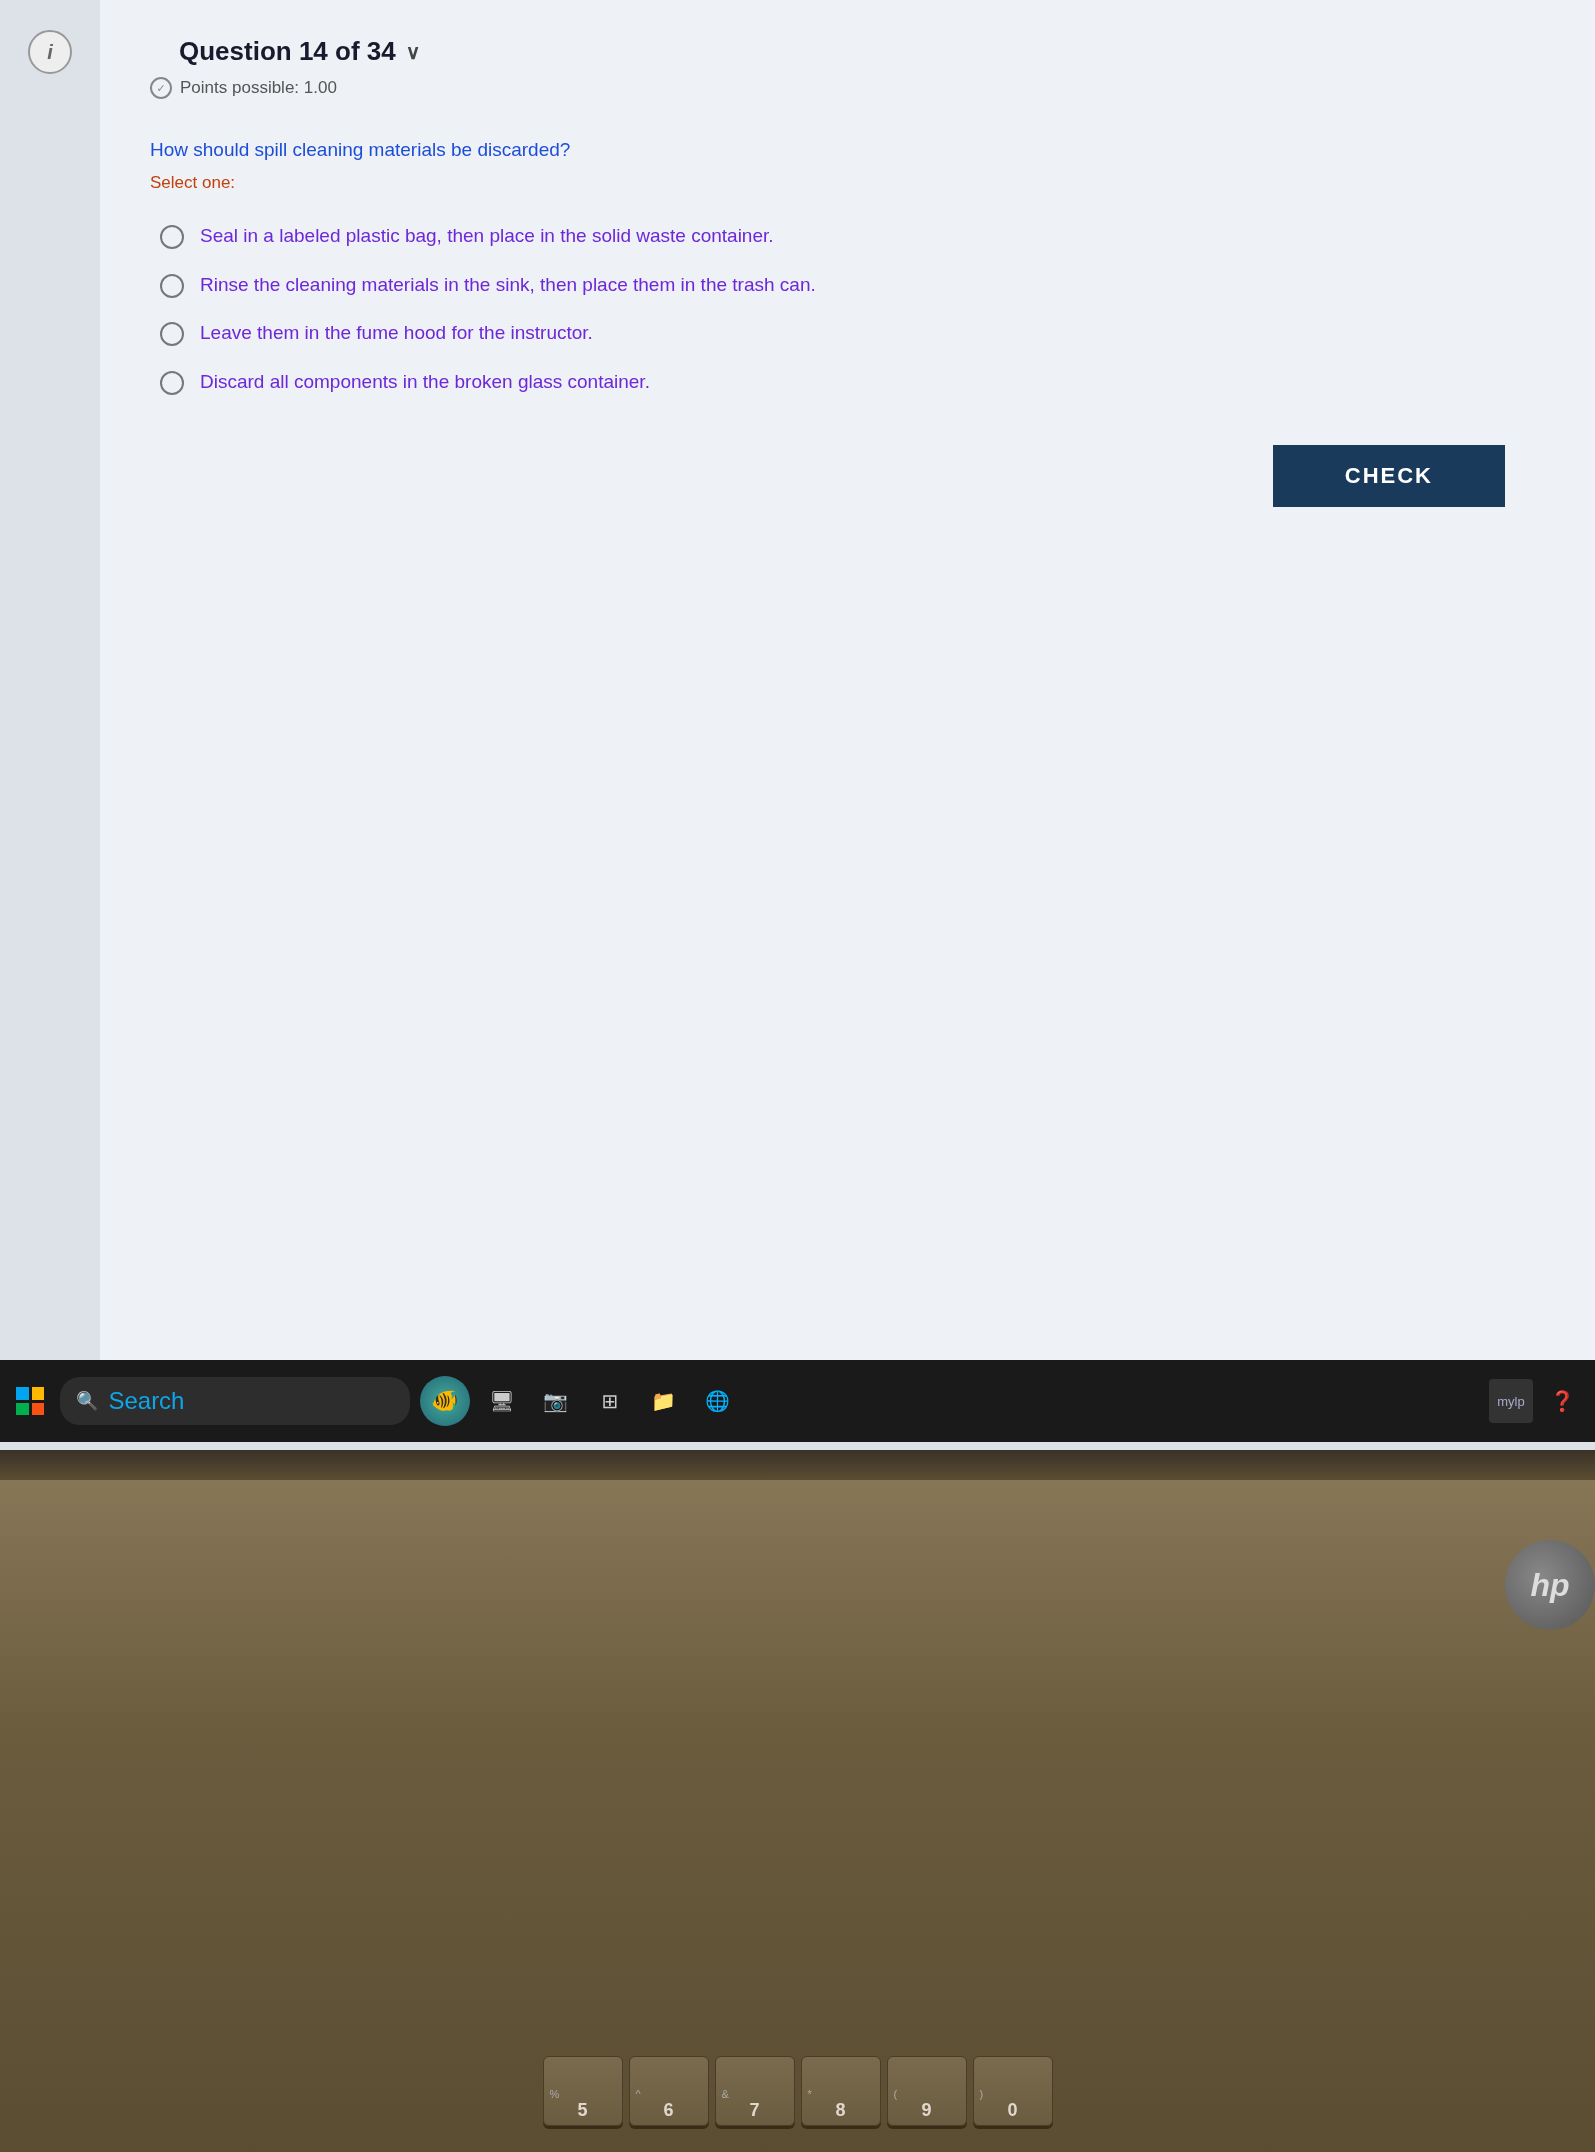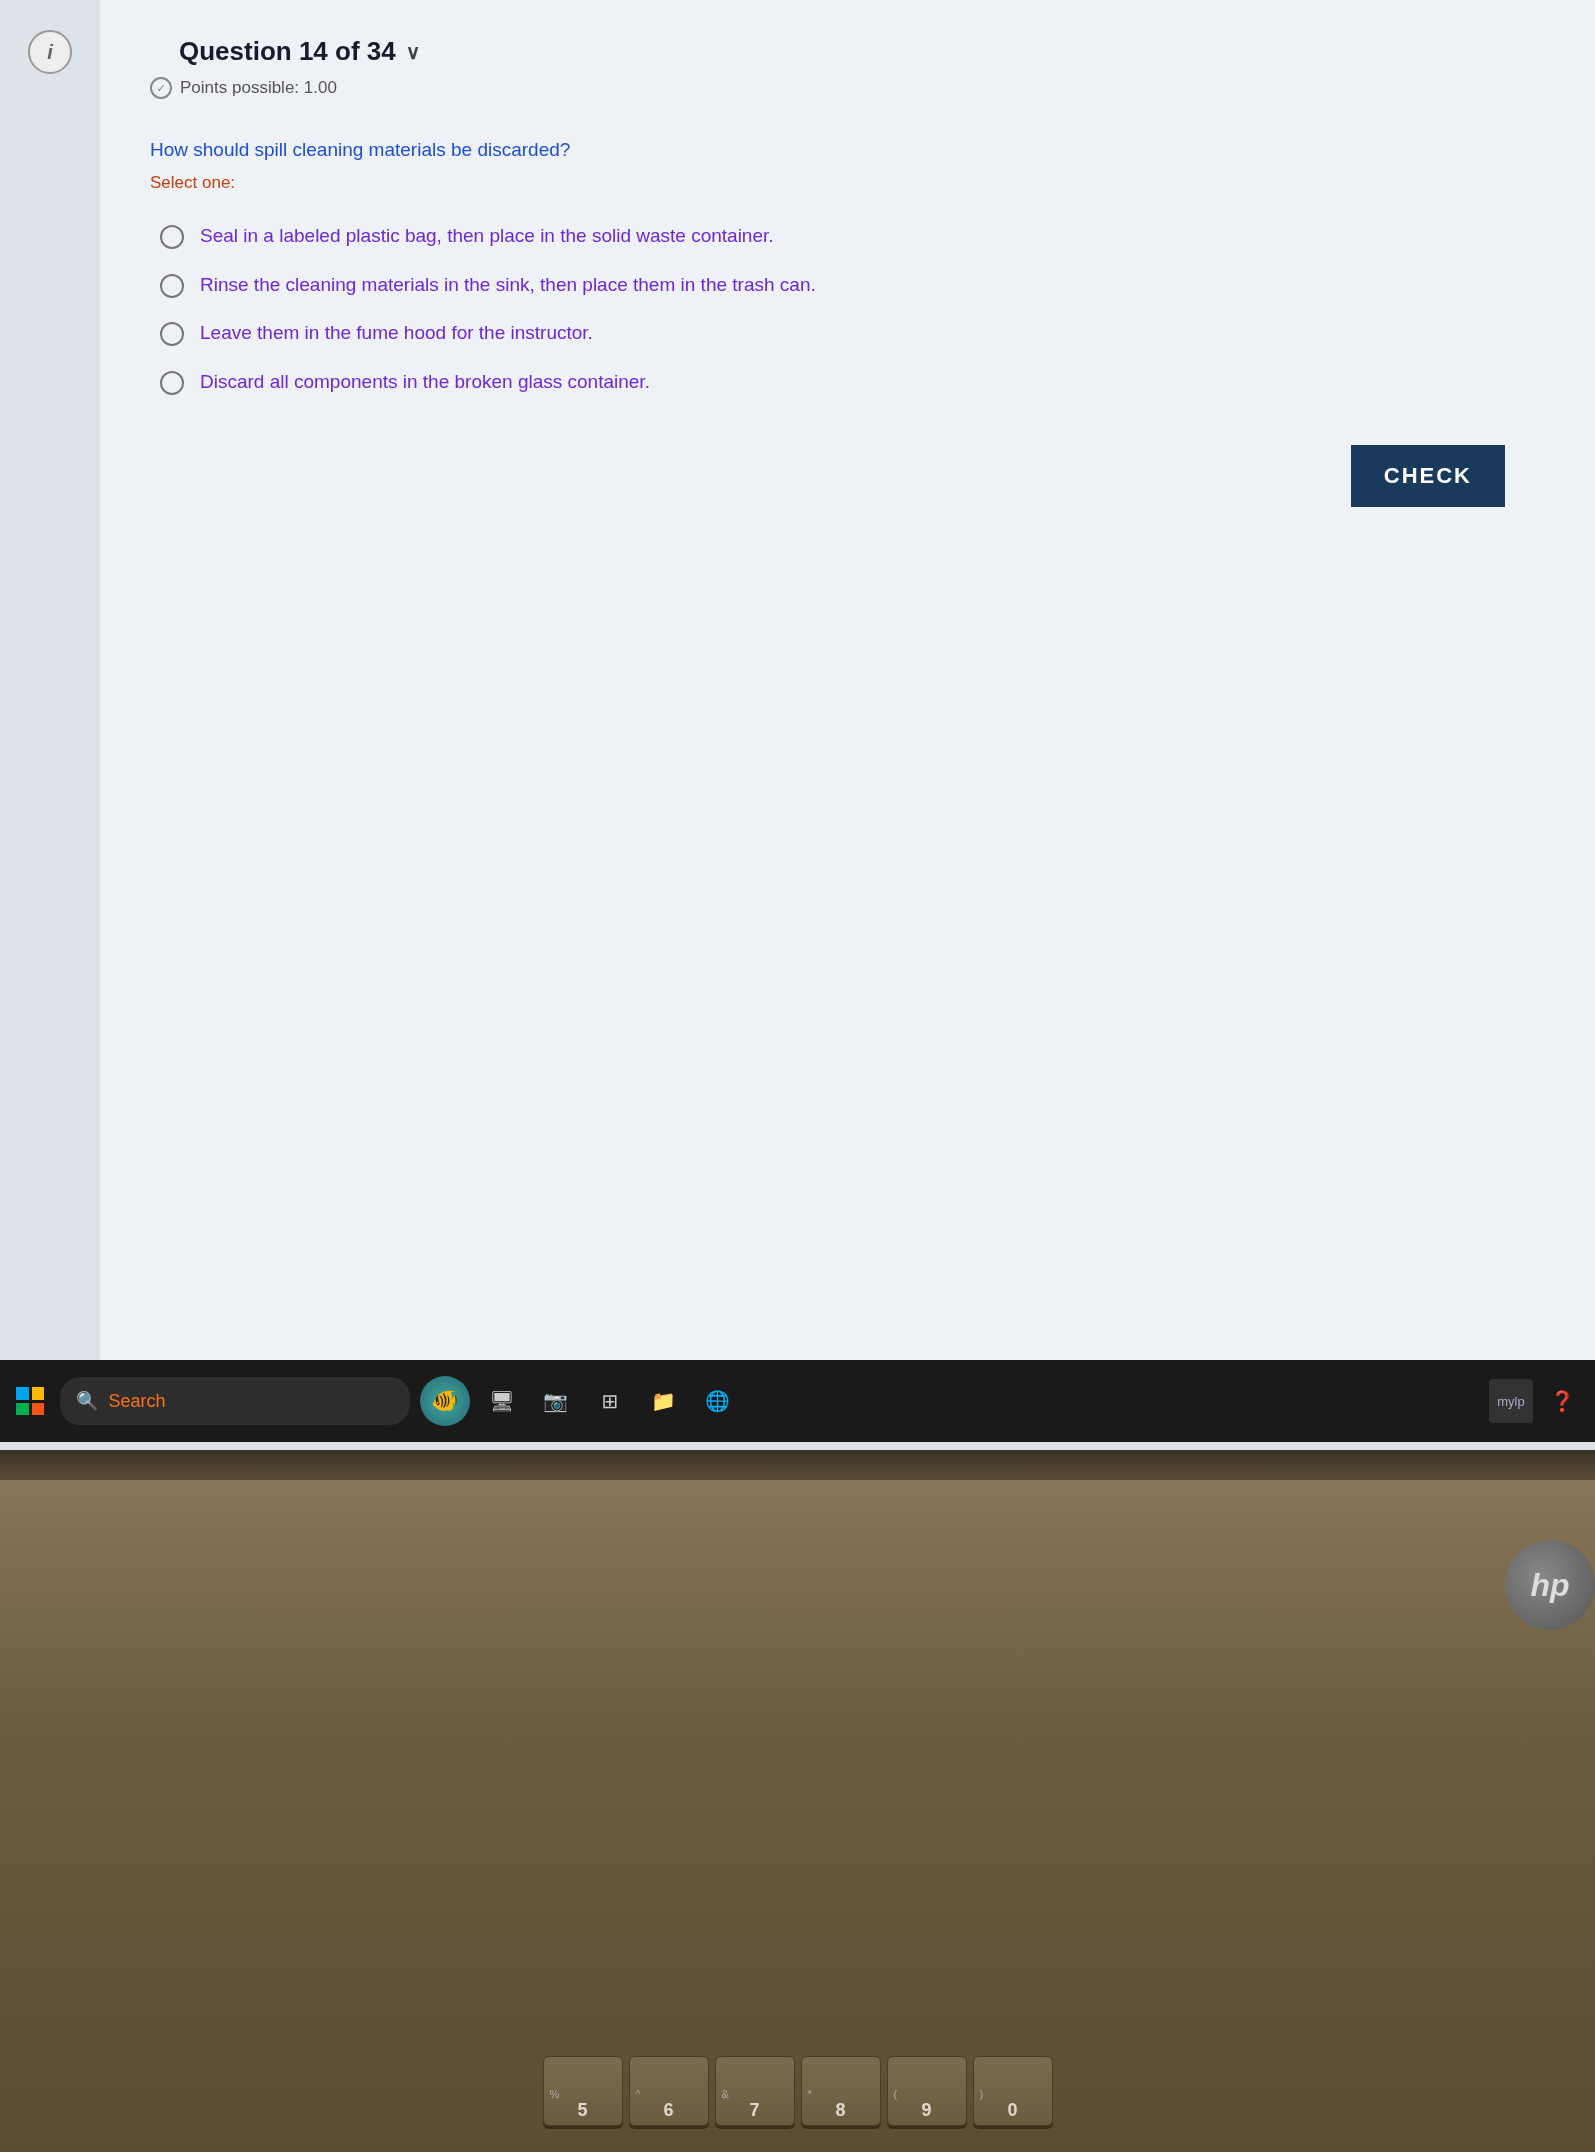--- a/index.html
+++ b/index.html
@@ -148,21 +148,21 @@
       margin-top: 50px;
       padding-right: 30px;
     }
 
     .check-button {
       background: #1a3a5c;
       color: #fff;
       font-size: 22px;
       font-weight: bold;
       letter-spacing: 2px;
-      padding: 18px 33px;
+      padding: 18px 72px;
       border: none;
       cursor: pointer;
       text-transform: uppercase;
     }
 
     
     .bottom-nav {
       height: 90px;
       background: #dde2e8;
       border-top: 1px solid #c5cad0;
@@ -253,22 +253,22 @@
       height: 48px;
       cursor: pointer;
     }
 
     .search-icon-tb {
       color: #ccc;
       font-size: 18px;
     }
 
     .search-text-tb {
-      color: #f97316;
-      font-size: 18px;
+      color: #0ea5e9;
+      font-size: 24px;
     }
 
     .taskbar-fish {
       width: 50px;
       height: 50px;
       background: radial-gradient(circle, #4a9, #267);
       border-radius: 50%;
       display: flex;
       align-items: center;
       justify-content: center;

